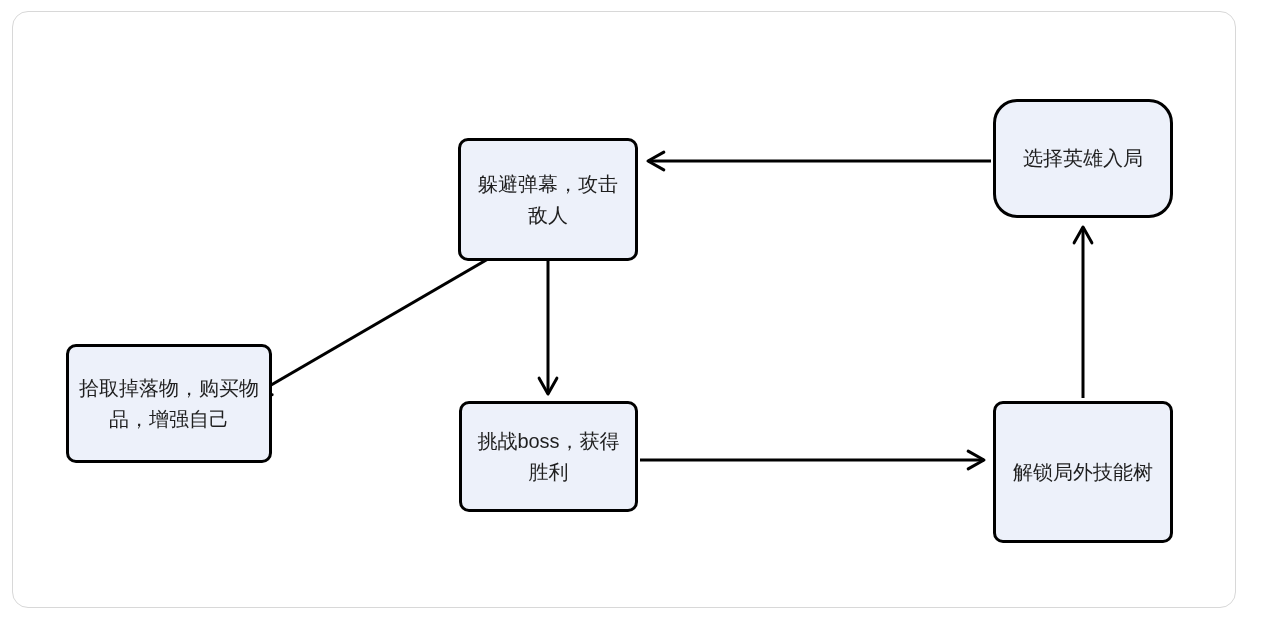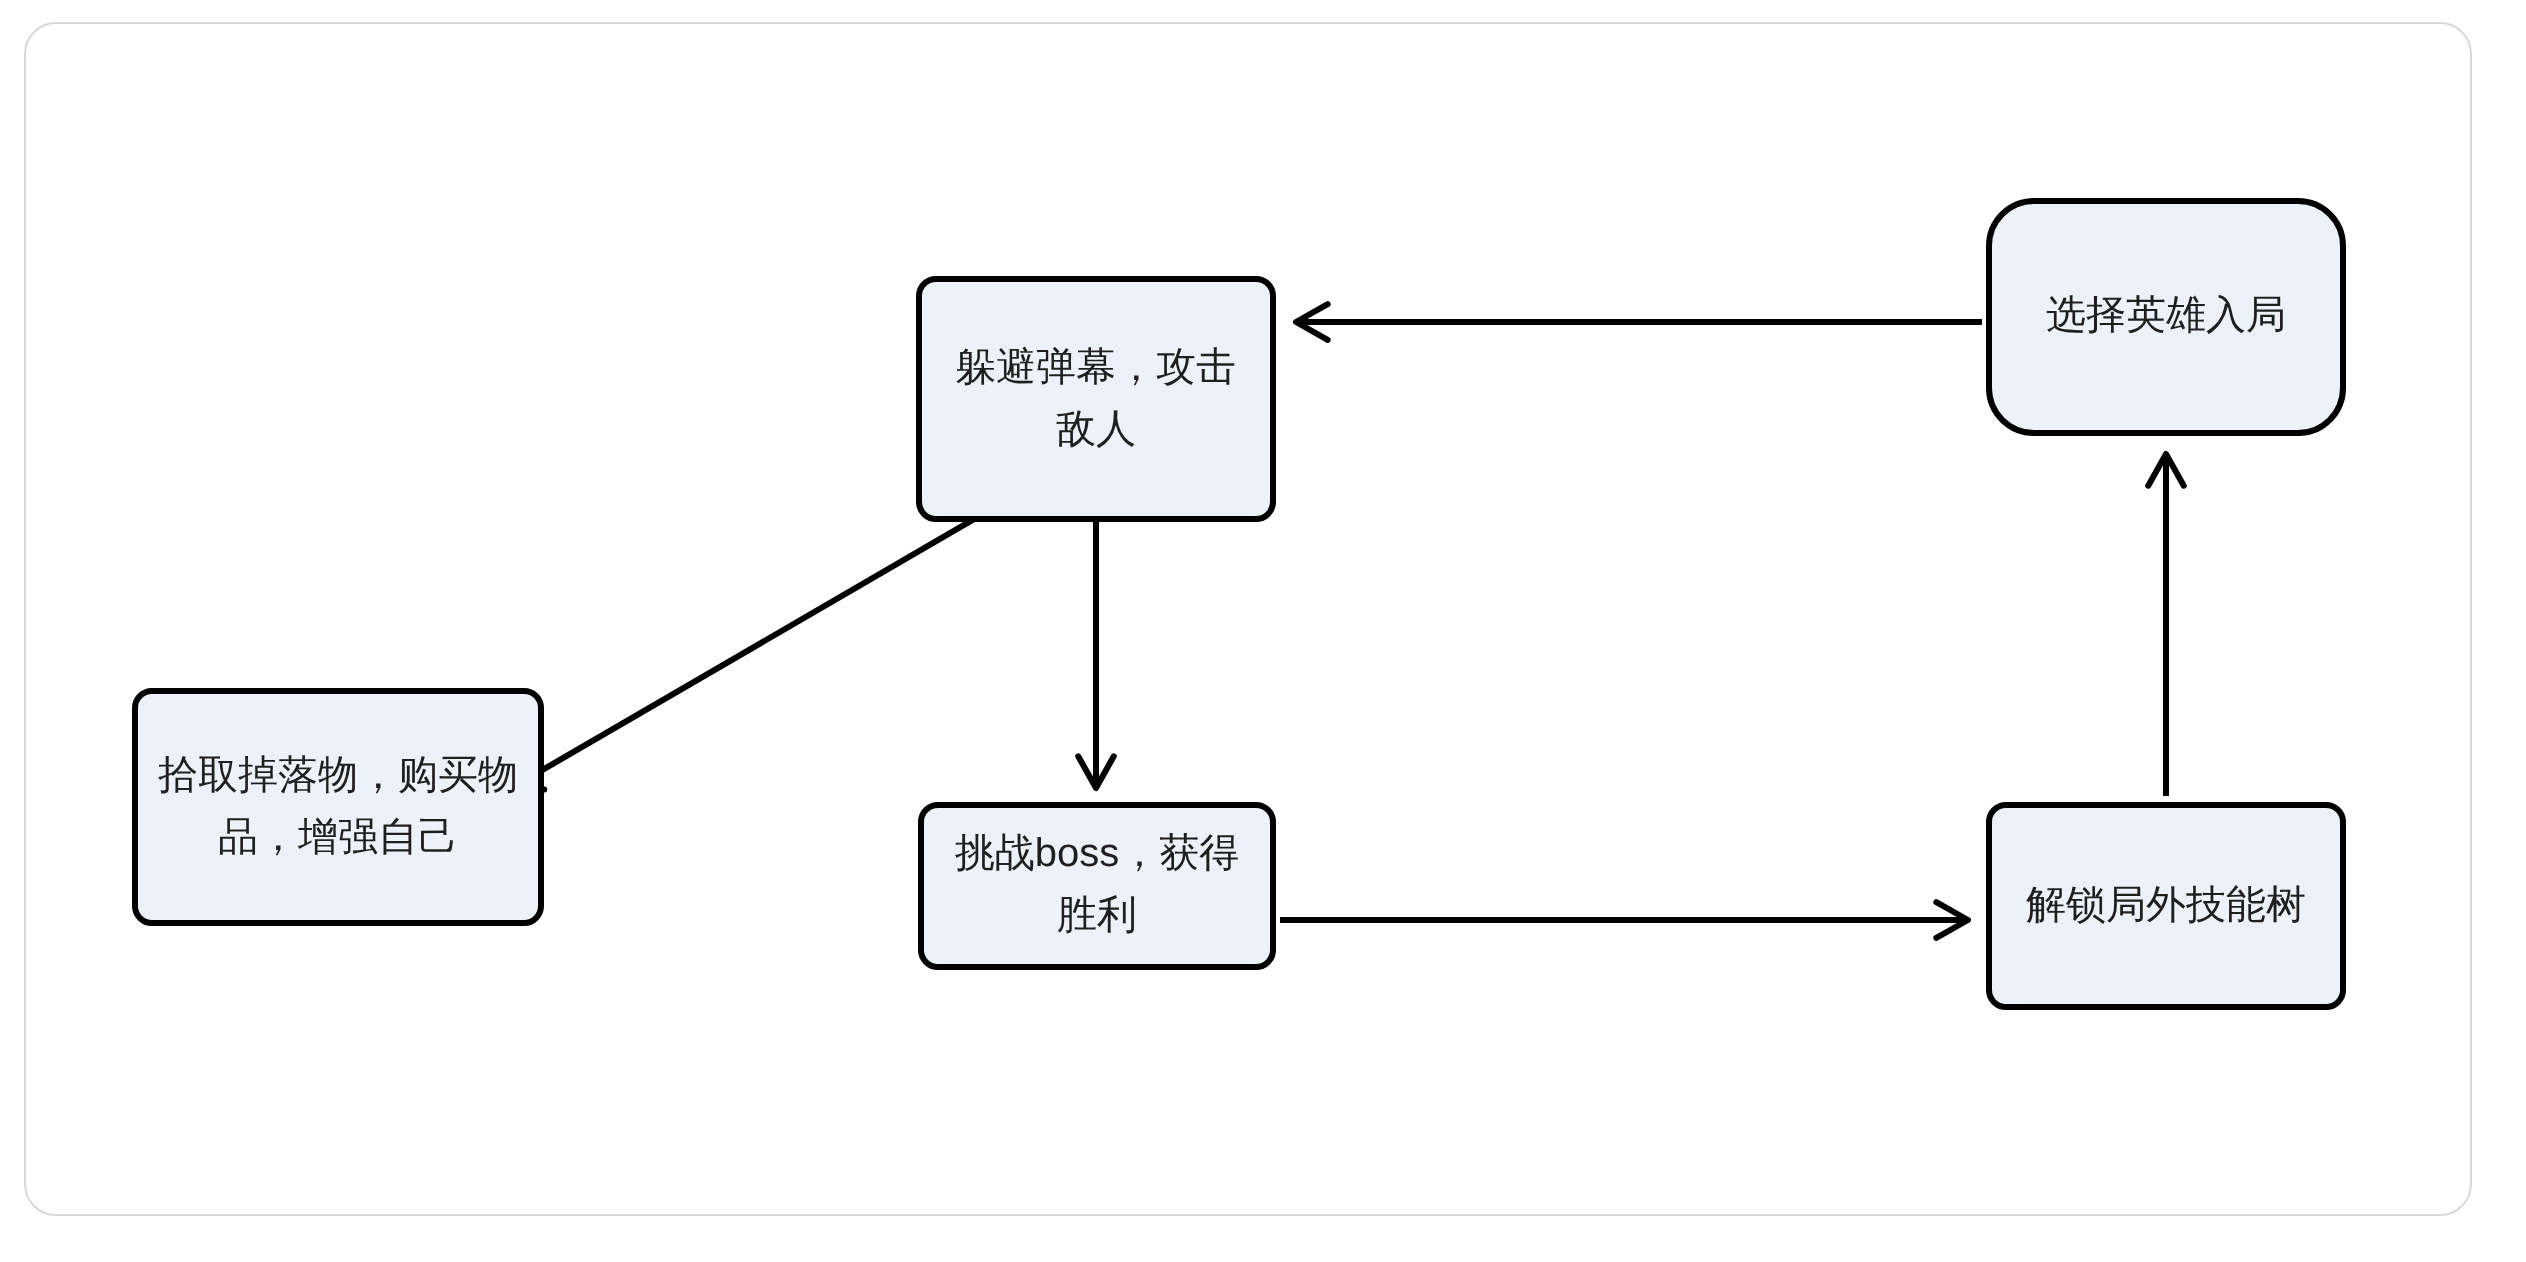--- a/index.html
+++ b/index.html
@@ -56,22 +56,22 @@
   .node-label {
     font-size: 20px;
     line-height: 1.55;
     font-weight: 500;
     color: var(--text, #1f1f1f);
     word-break: break-all;
   }
   .node-dodge    { left: 458px;  top: 99px;  width: 180px; height: 123px; margin-top: 39px; }
   .node-hero     { left: 993px;  top: 99px;  width: 180px; height: 119px; border-radius: 24px; }
   .node-pickup   { left: 66px;   top: 344px; width: 206px; height: 119px; }
-  .node-boss     { left: 459px;  top: 401px; width: 179px; height: 84px; }
-  .node-skill    { left: 993px;  top: 401px; width: 180px; height: 104px; }
+  .node-boss     { left: 459px;  top: 401px; width: 179px; height: 111px; }
+  .node-skill    { left: 993px;  top: 401px; width: 180px; height: 142px; }
 </style>
 </head>
 <body>
 
 <div class="stage">
   <div class="frame"></div>
 
   <svg class="edges" width="1263" height="631" viewBox="0 0 1263 631" xmlns="http://www.w3.org/2000/svg">
     <defs>
       <marker id="ah" viewBox="0 0 10 10" refX="8.2" refY="5" markerWidth="8" markerHeight="8" orient="auto-start-reverse">

